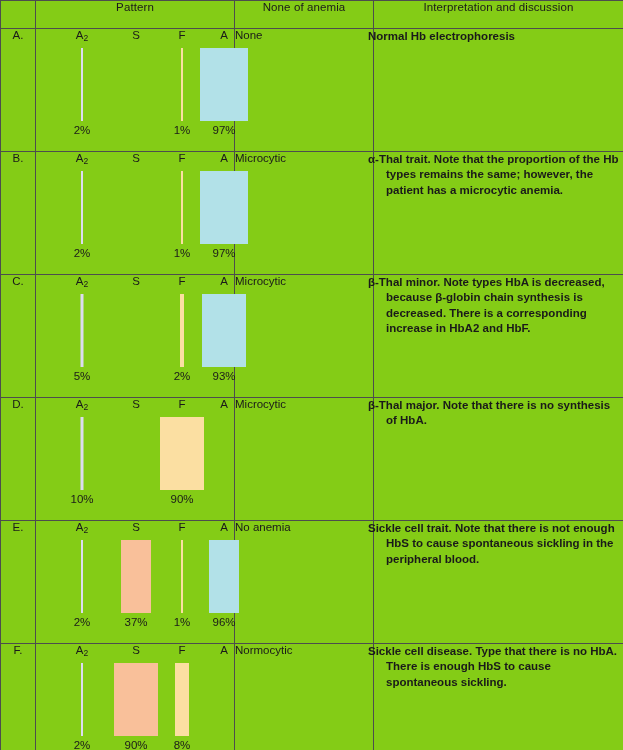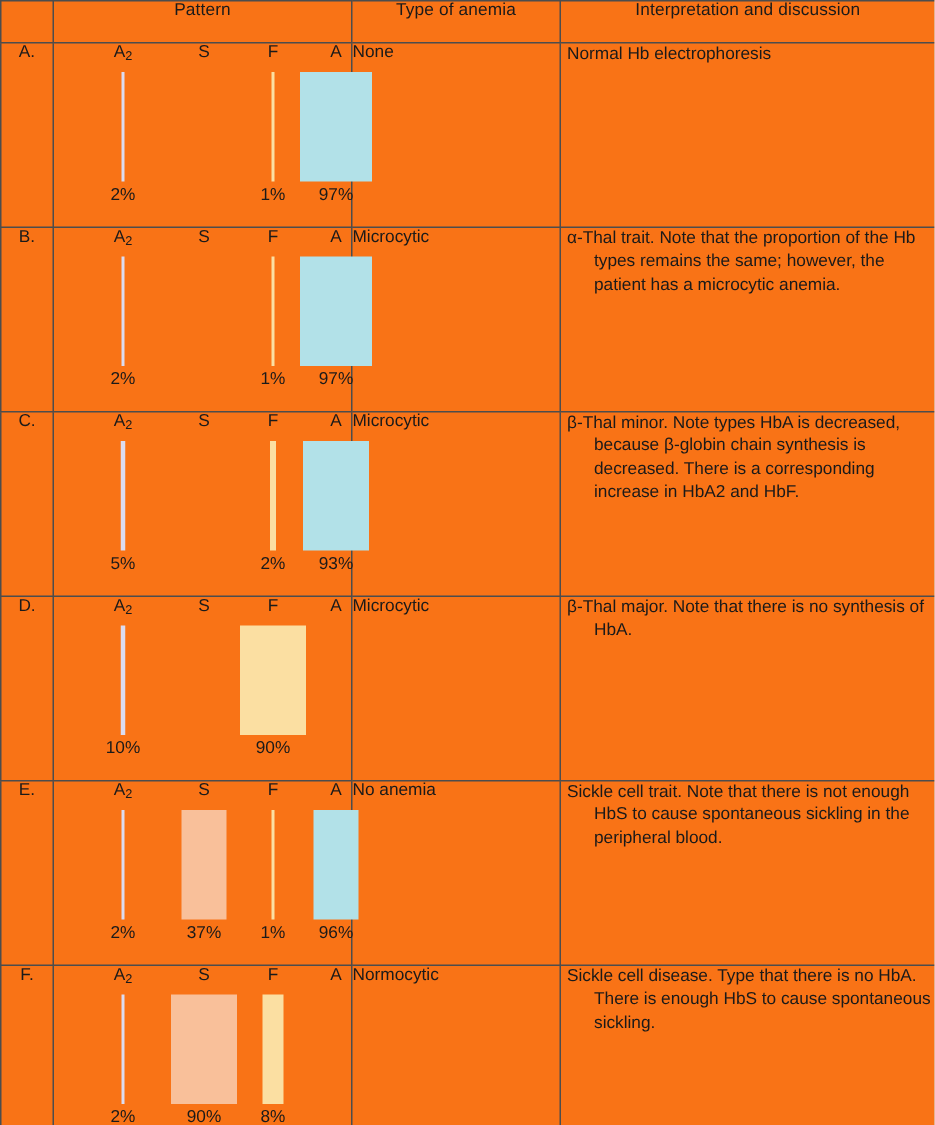--- a/index.html
+++ b/index.html
@@ -10,21 +10,21 @@
   body {
     font-family: "Liberation Sans", sans-serif;
     color: #1a1a1a;
     -webkit-font-smoothing: antialiased;
   }
   #page {
     position: relative;
     width: 623px;
     height: 750px;
     overflow: hidden;
-    background: #f97316;
+    background: #84cc16;
     box-sizing: border-box;
   }
   table.hb-table {
     width: 623px;
     height: 750px;
     border-collapse: collapse;
     table-layout: fixed;
   }
   table.hb-table td, table.hb-table th {
     border: 1px solid #4d4d4d;
@@ -57,23 +57,24 @@
   td.anemia-cell {
     font-size: 11.5px;
     padding: 11px 0 0 10px;
   }
   td.interp-cell {
     font-size: 11.5px;
     padding: 11px 8px 0 12px;
     line-height: 1.33;
   }
   .interp-text {
-    padding-left: 22px;
+    padding-left: 12px;
     text-indent: -18px;
     white-space: pre-wrap;
+    font-weight: bold;
   }
 
   
   .pattern-cell { position: relative; }
   .plot {
     position: relative;
     width: 199px;
     height: 122px;
     text-decoration: underline;
   }
@@ -130,21 +131,21 @@
     <colgroup>
       <col class="c-letter">
       <col class="c-pattern">
       <col class="c-anemia">
       <col class="c-interp">
     </colgroup>
     <thead>
       <tr>
         <th class="blank-head"></th>
         <th>Pattern</th>
-        <th>Type of anemia</th>
+        <th>None of anemia</th>
         <th>Interpretation and discussion</th>
       </tr>
     </thead>
     <tbody id="tbody">
         <tr>
           <td class="letter-cell">A.</td>
           <td class="pattern-cell">
             <div class="plot">
               <div class="lane" style="left: 18px; height: 122px;">
                 <div class="lane-label"><span>A</span><sub>2</sub></div>

